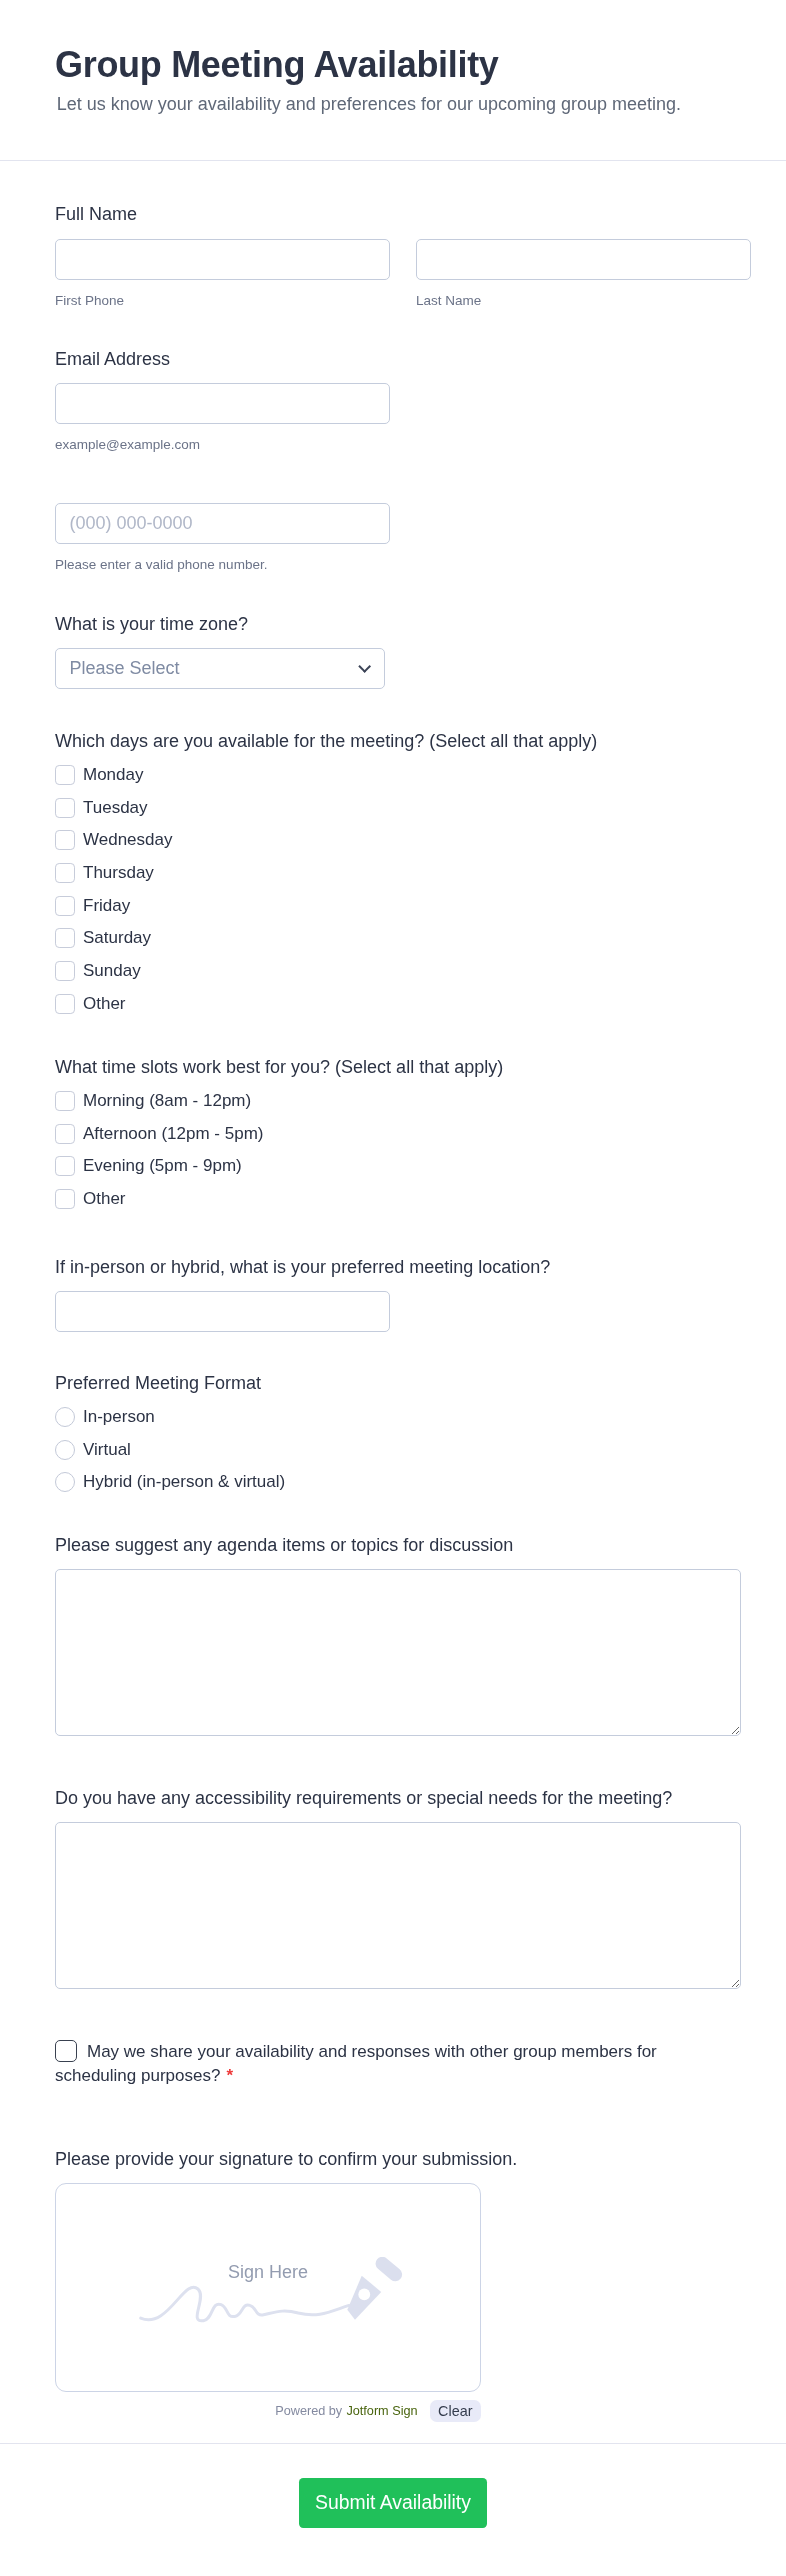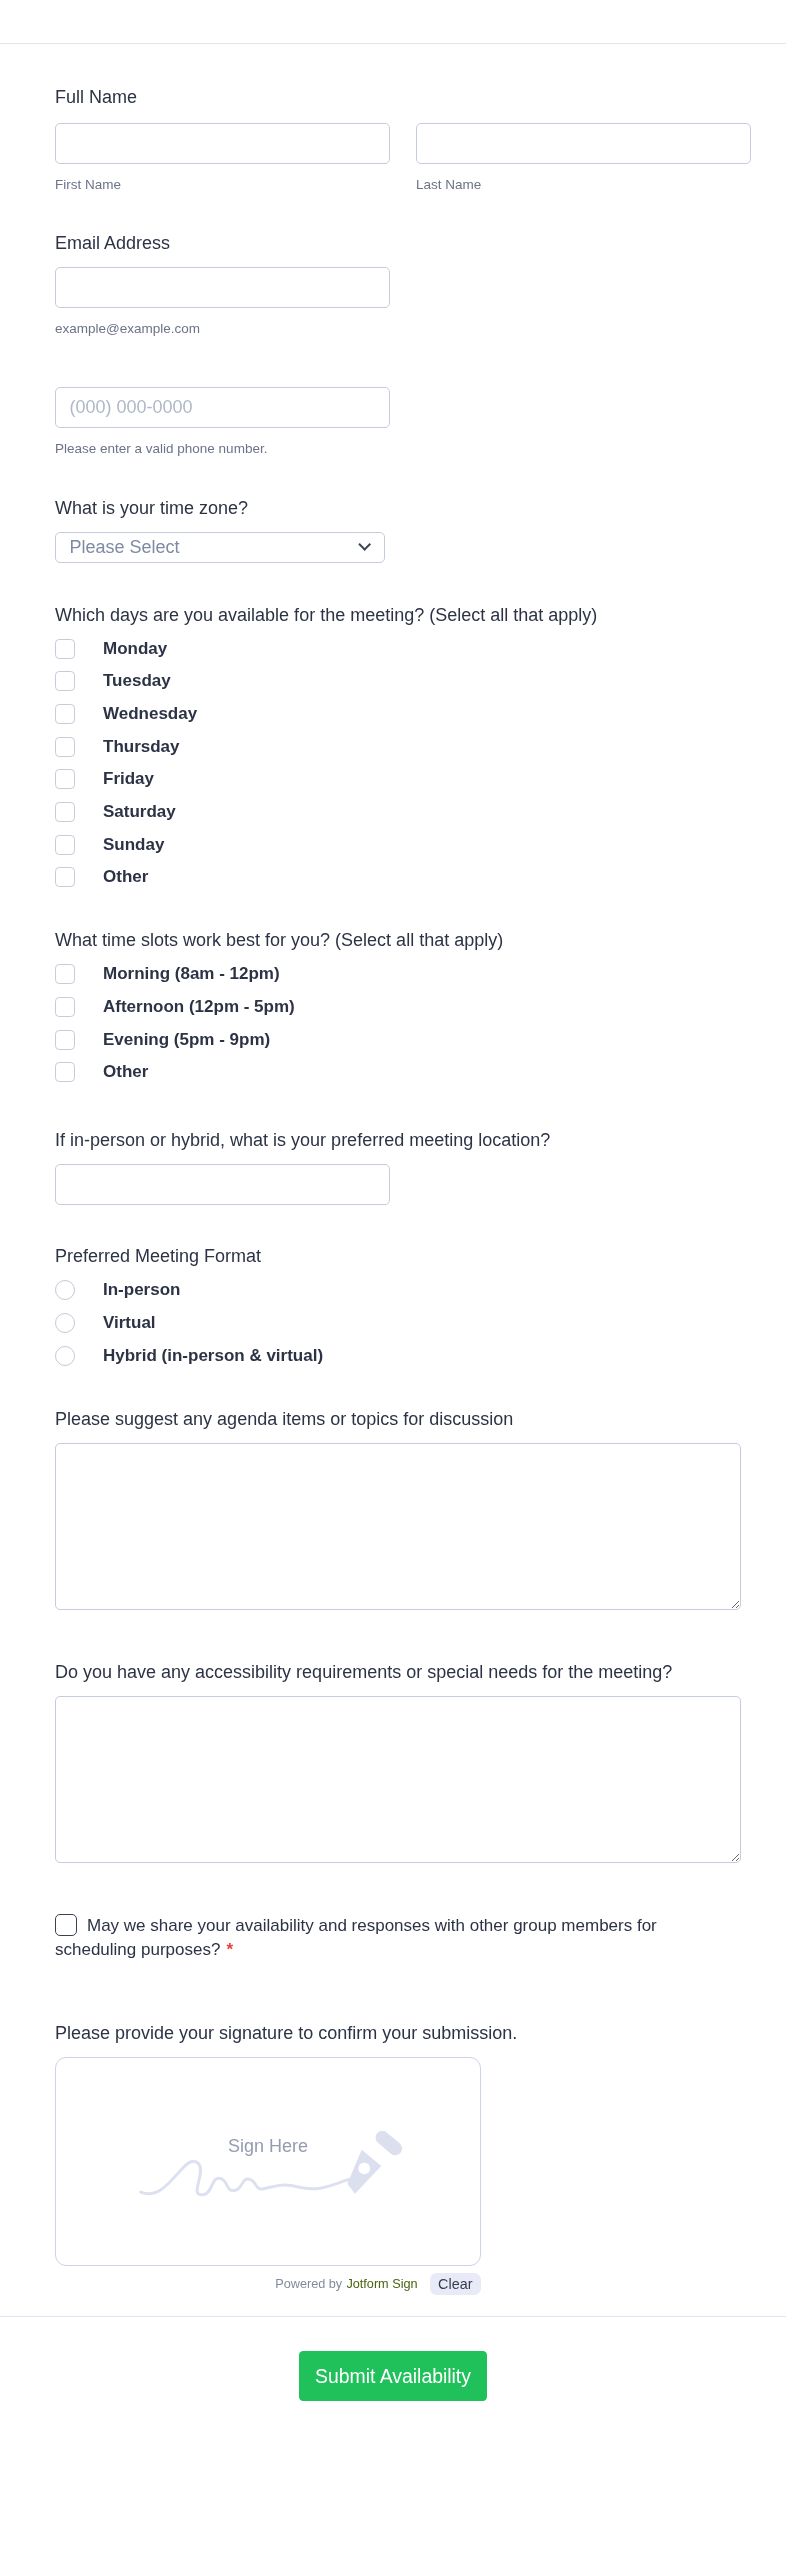--- a/index.html
+++ b/index.html
@@ -41,39 +41,39 @@
   .name-row{display:flex;gap:26px;margin-top:13.5px;}
   .name-col{width:335px;}
   input.text{
     width:335px;height:41px;border:1.3px solid var(--border);border-radius:5px;
     font-family:inherit;font-size:18px;color:var(--ink);padding:0 13.5px;outline:none;background:#fff;
   }
   input.text::placeholder{color:var(--ph);}
   .sublabel{margin-top:12px;font-size:13.5px;line-height:18px;color:var(--sub);}
 
   .select{
-    width:330px;height:31px;border:1.3px solid var(--border);border-radius:5px;background:#fff;
+    width:330px;height:41px;border:1.3px solid var(--border);border-radius:5px;background:#fff;
     margin-top:12px;display:flex;align-items:center;justify-content:space-between;
     padding:0 15px 0 13.5px;cursor:pointer;
   }
   .select-text{font-size:18px;color:#7f8ba3;}
   .chevron{
     width:9.3px;height:9.3px;border-right:2.1px solid #3b4356;border-bottom:2.1px solid #3b4356;
     transform:rotate(45deg);margin-top:-4.2px;
   }
 
   .opt-list{display:block;}
   .opt-row{display:flex;align-items:center;height:20px;margin-top:12.7px;cursor:pointer;}
   .opt-row:first-of-type{margin-top:12px;}
   .cb{
     appearance:none;-webkit-appearance:none;width:20px;height:20px;margin:0;flex:0 0 20px;
     border:1.7px solid #c7ccda;border-radius:4.2px;background:#fff;cursor:pointer;
   }
   .cb.radio{border-radius:50%;border-color:#c3c9d8;}
-  .opt-text{margin-left:28px;font-size:17px;color:var(--ink);font-weight:bold;}
+  .opt-text{margin-left:8px;font-size:17px;color:var(--ink);}
 
   textarea.big{
     width:686px;height:167px;border:1.3px solid var(--border);border-radius:5px;margin-top:12px;
     font-family:inherit;font-size:17px;color:var(--ink);padding:10px 12px;outline:none;resize:both;display:block;
   }
   .field-location input.text{margin-top:12px;}
 
   .share-wrap{width:592px;font-size:17px;line-height:24px;color:var(--ink);}
   .share-cb{
     appearance:none;-webkit-appearance:none;width:22px;height:22px;margin:0 10px 0 0;
@@ -99,31 +99,35 @@
   .submit-btn{
     display:block;margin:34px auto 0 auto;width:188px;height:50px;border:none;border-radius:4.2px;
     background:var(--accent-green);color:#ffffff;font-family:inherit;font-size:19.4px;font-weight:500;cursor:pointer;
   }
 </style>
 </head>
 <body>
 
 <div class="page">
 
+  <div class="header">
+    <h1 class="title">Group Meeting Availability</h1>
+    <div class="subtitle">Let us know your availability and preferences for our upcoming group meeting.</div>
+  </div>
 
   <hr class="divider">
 
   <div class="form">
 
     <div class="field field-fullname">
       <div class="q-label">Full Name</div>
       <div class="name-row">
         <div class="name-col">
           <input class="text" type="text" style="">
-          <div class="sublabel">First Name</div>
+          <div class="sublabel">First Phone</div>
         </div>
         <div class="name-col">
           <input class="text" type="text" style="">
           <div class="sublabel">Last Name</div>
         </div>
       </div>
     </div>
 
     <div class="field field-email">
       <div class="q-label">Email Address</div>

